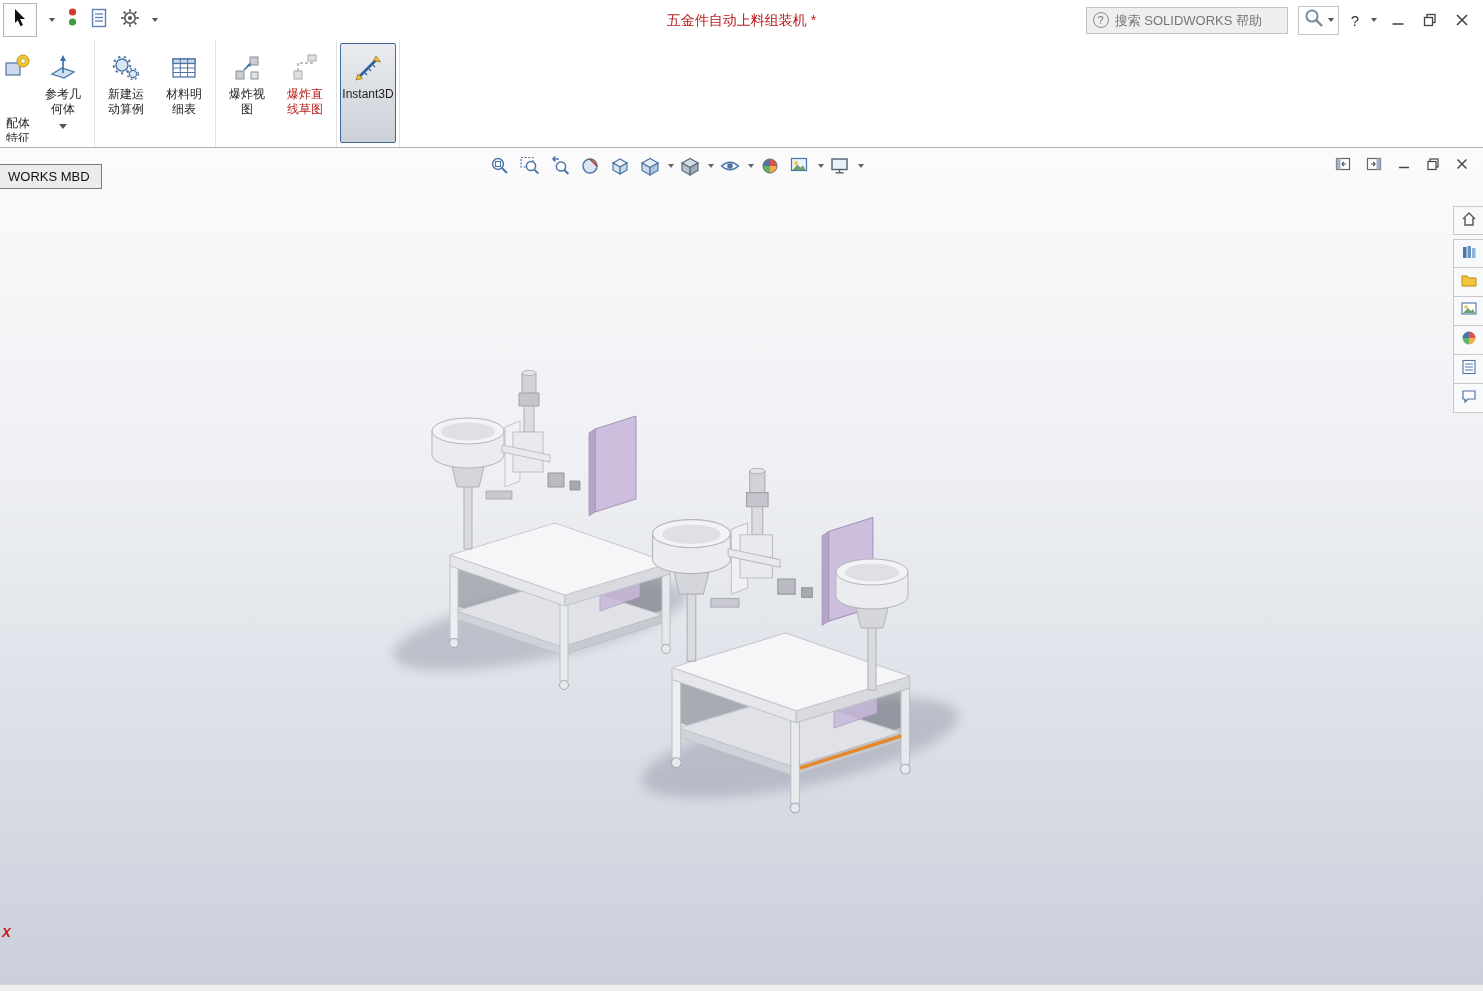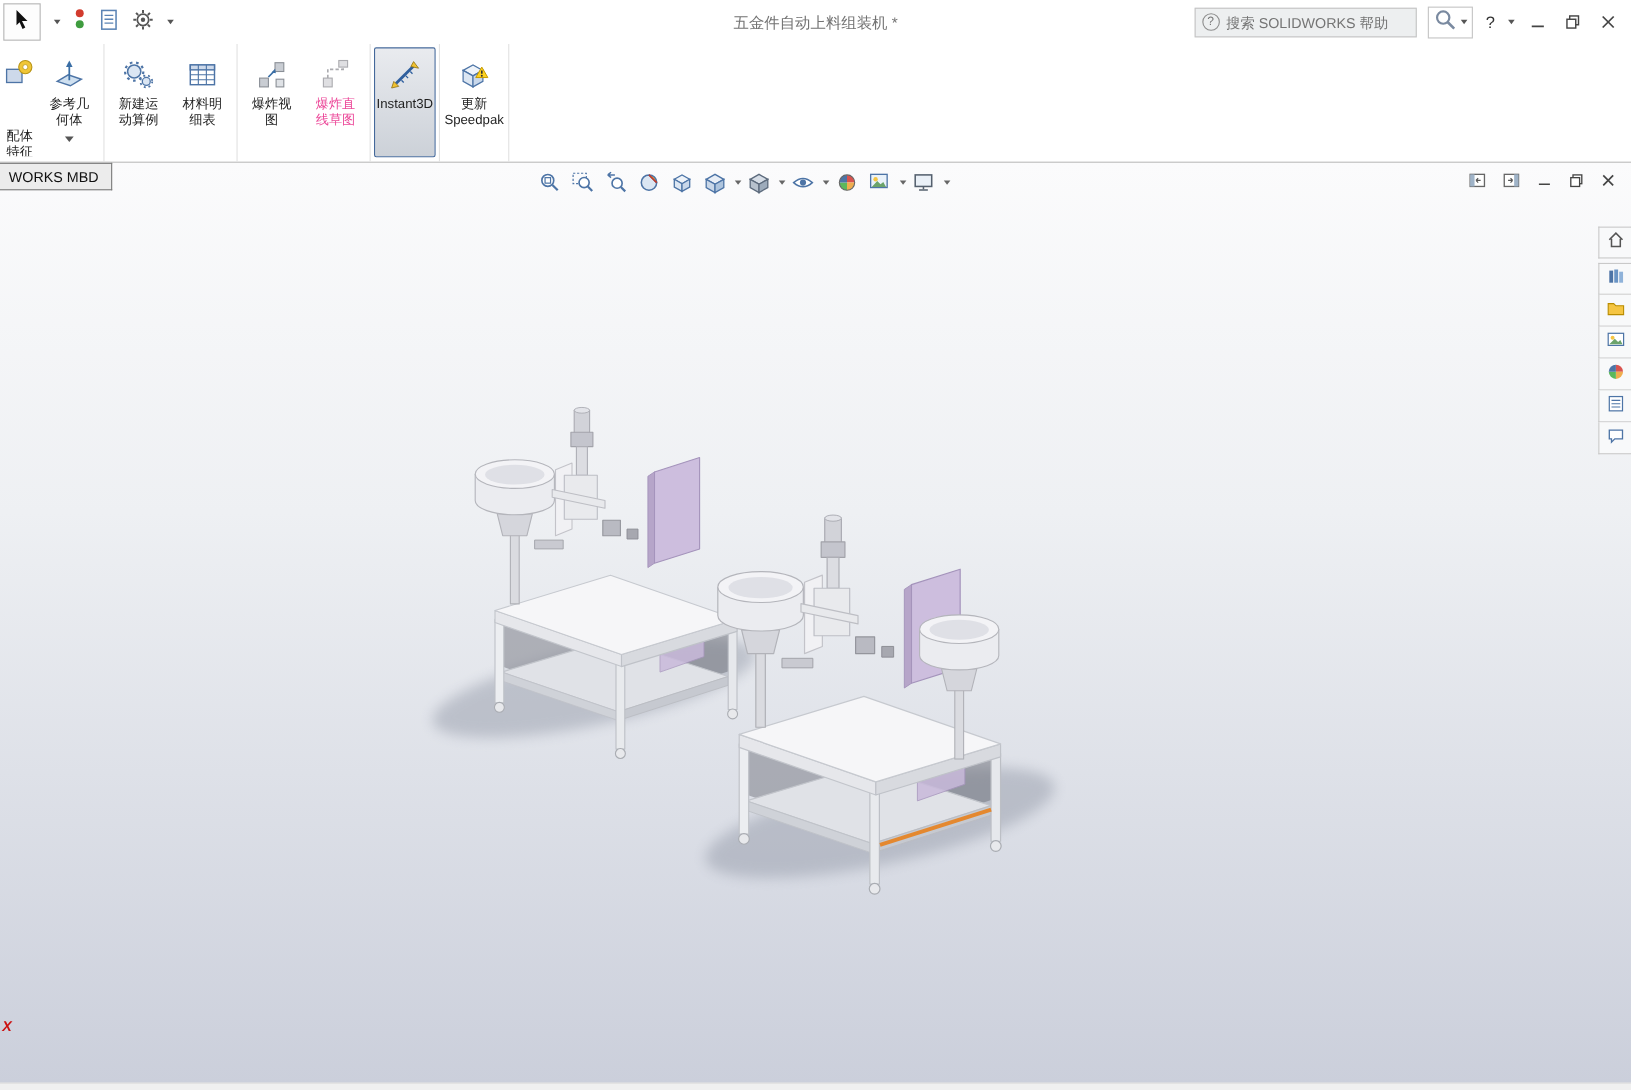--- a/index.html
+++ b/index.html
@@ -5,46 +5,46 @@
   * { box-sizing: border-box; margin: 0; padding: 0; }
   html,body { width:1483px; height:991px; overflow:hidden; }
   body { font-family:"Liberation Sans", sans-serif; background:#fff; }
   .app { width:1483px; height:991px; display:flex; flex-direction:column; }
 
   
   .titlebar { flex:0 0 40px; position:relative; display:flex; align-items:center; background:#ffffff; }
   .tb-left { display:flex; align-items:center; gap:12px; padding-left:3px; z-index:2; }
   .select-tool-box { width:34px; height:34px; border:1px solid #b5b5b5; background:#fdfdfd; display:flex; align-items:center; justify-content:center; position:relative; }
   .mini-dd { width:0; height:0; border-left:3.5px solid transparent; border-right:3.5px solid transparent; border-top:4.5px solid #555; }
-  .tb-title { position:absolute; left:0; right:0; top:0; height:40px; line-height:40px; text-align:center; font-size:14px; color:#737373; z-index:1; }
+  .tb-title { position:absolute; left:0; right:0; top:0; height:40px; line-height:40px; text-align:center; font-size:14px; color:#b91c1c; z-index:1; }
   .tb-right { margin-left:auto; display:flex; align-items:center; gap:10px; padding-right:10px; z-index:2; }
   .search-box { display:flex; align-items:center; width:202px; height:27px; background:#edeff0; border:1px solid #c4c4c4; padding:0 6px; gap:6px; }
   .help-circle { width:16px; height:16px; border-radius:50%; border:1.5px solid #8d8d8d; color:#777; font-size:11px; display:flex; align-items:center; justify-content:center; flex:0 0 16px; }
   input.search { flex:1; min-width:0; border:none; background:transparent; font-size:13px; color:#444; outline:none; }
   .mag-btn { height:29px; border:1px solid #c4c4c4; background:#fff; display:flex; align-items:center; padding:0 4px; gap:3px; }
   .help-q { font-size:15px; color:#333; padding:0 2px; }
   .win-btn { display:flex; align-items:center; justify-content:center; width:22px; height:22px; }
 
   
   .ribbon { flex:0 0 108px; background:#fff; border-bottom:1px solid #b0b0b0; display:flex; align-items:stretch; }
   .rb-group { display:flex; padding:0 2px; border-right:1px solid #e2e2e2; }
   .rb-btn { width:56px; margin:3px 1px; height:100px; display:flex; flex-direction:column; align-items:center; border:1px solid transparent; border-radius:2px; }
   .rb-btn.cut { width:30px; overflow:hidden;gap:33px; }
   .rb-btn.wide { width:56px; }
   .rb-icon { margin-top:7px; height:34px; display:flex; align-items:center; justify-content:center; }
   .rb-label { font-size:12px; color:#1e1e1e; text-align:center; line-height:15px; margin-top:2px; }
-  .rb-btn.disabled .rb-label { color:#ec4899; }
+  .rb-btn.disabled .rb-label { color:#b91c1c; }
   .rb-btn.active { border:1px solid #44689a; background:linear-gradient(#e9ebef,#ccd1d8); }
   .dd-arrow { width:0; height:0; border-left:4px solid transparent; border-right:4px solid transparent; border-top:5px solid #555; margin-top:7px; }
 
   
   .workspace { flex:1; position:relative; }
   .viewport { position:absolute; inset:0; background:linear-gradient(180deg,#fbfbfc 0%,#eef0f3 38%,#cbcfdb 100%); }
   .scene { position:absolute; inset:0; width:100%; height:100%; }
-  .mbd-tab { position:absolute; top:0; left:0; height:25px; padding:0 11px 0 8px; background:#ececec; border:1px solid #7c7c7c; border-left:none; font-size:13px; color:#111; line-height:23px; z-index:6; }
+  .mbd-tab { position:absolute; top:16px; left:0; height:25px; padding:0 11px 0 8px; background:#ececec; border:1px solid #7c7c7c; border-left:none; font-size:13px; color:#111; line-height:23px; z-index:6; }
   .statusbar { flex:0 0 7px; background:#f0f0f0; border-top:1px solid #d5d5d5; }
 
   .hud { position:absolute; top:5px; left:486px; display:flex; align-items:center; gap:2px; z-index:5; }
   .hud-btn { display:flex; align-items:center; padding:2px 3px; }
   .hud-dd { width:0; height:0; border-left:3.5px solid transparent; border-right:3.5px solid transparent; border-top:4px solid #666; margin-left:2px; }
 
   .vp-ctrl { position:absolute; top:9px; right:14px; display:flex; gap:15px; align-items:center; z-index:5; }
 
   .taskpane { position:absolute; top:58px; right:0; width:30px; display:flex; flex-direction:column; z-index:5; }
   .tp-cell { width:30px; height:29px; background:#f8f9fa; border:1px solid #c9c9c9; border-top:none; border-right:none; display:flex; align-items:center; justify-content:center; }
@@ -250,38 +250,20 @@
               <polygon points="3,27 9.5,25.5 5,21" fill="#f2c230" stroke="#8a6d10" stroke-width="0.7"></polygon>
             </svg>
         </span>
         <span class="rb-label">
             <span style="display:block">Instant3D</span>
             <span style="display:block"></span>
           </span>
       </div>
     </div>
 
-    <div class="rb-group">
-      <div class="rb-btn wide">
-        <span class="rb-icon">
-          <svg width="30" height="30" viewBox="0 0 30 30">
-              <polygon points="5,11 14,6 23,11 14,16" fill="#eef3f9" stroke="#4d74a6" stroke-width="1.1"></polygon>
-              <polygon points="5,11 14,16 14,26 5,21" fill="#dce6f2" stroke="#4d74a6" stroke-width="1.1"></polygon>
-              <polygon points="14,16 23,11 23,21 14,26" fill="#c8d7ea" stroke="#4d74a6" stroke-width="1.1"></polygon>
-              <polygon points="22,8 27.5,17.5 16.5,17.5" fill="#ffd21e" stroke="#c59a00" stroke-width="0.9"></polygon>
-              <line x1="22" y1="11" x2="22" y2="14" stroke="#333" stroke-width="1.5"></line>
-              <circle cx="22" cy="15.8" r="0.9" fill="#333"></circle>
-            </svg>
-        </span>
-        <span class="rb-label">
-            <span style="display:block">更新</span>
-            <span style="display:block">Speedpak</span>
-          </span>
-      </div>
-    </div>
 
 
   </div>
 
   <div class="workspace">
     <div class="viewport">
 
       <svg class="scene" viewBox="0 0 1483 836" preserveAspectRatio="xMidYMid meet">
         <defs>
           <filter id="blur6" x="-40%" y="-40%" width="180%" height="180%">

